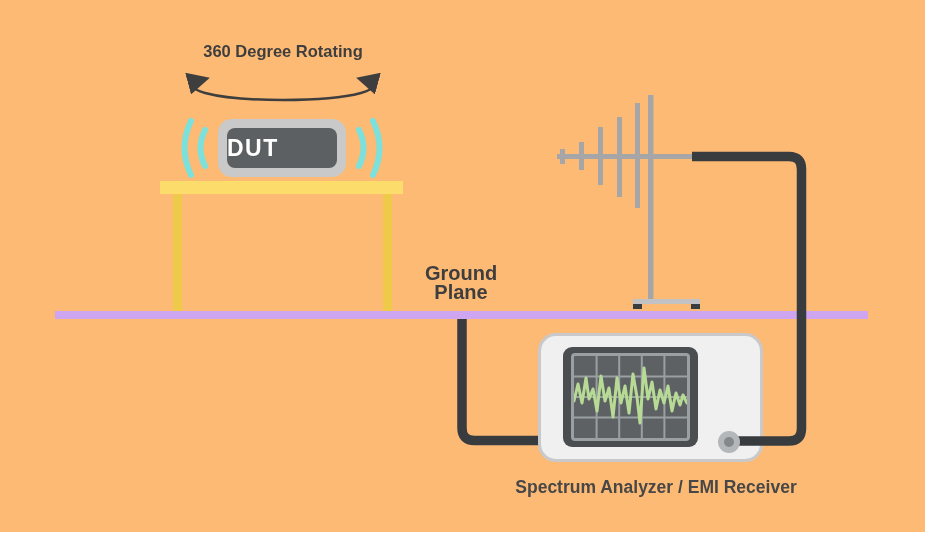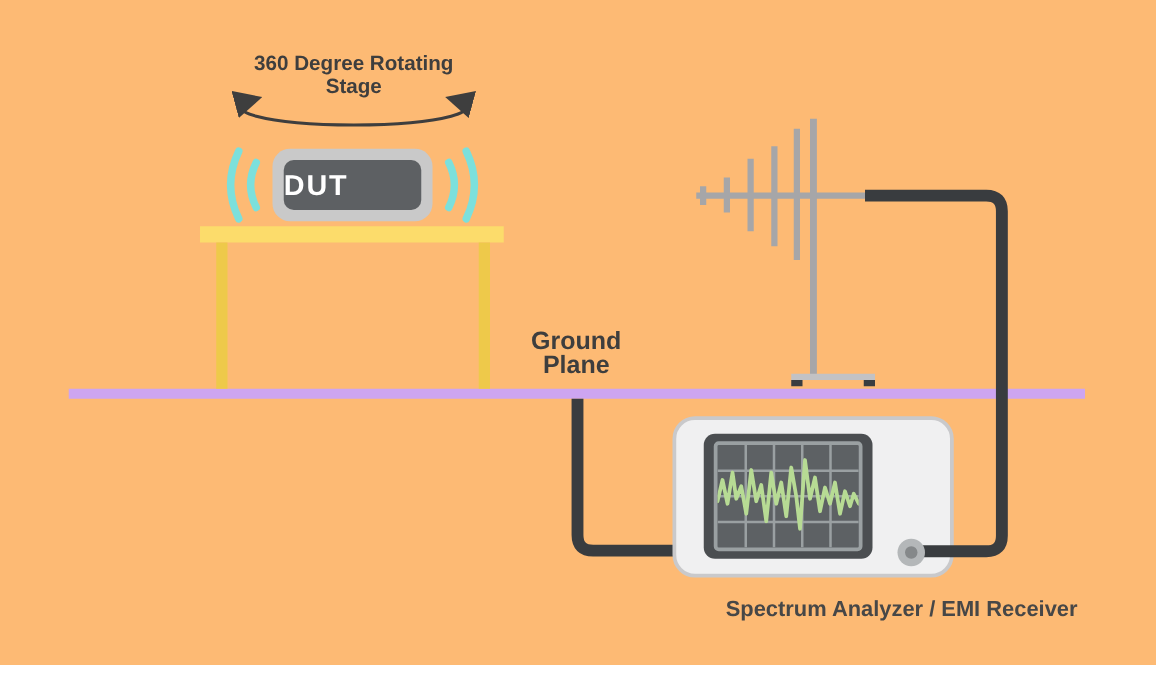--- a/index.html
+++ b/index.html
@@ -33,21 +33,21 @@
   .analyzer-body{left:538px;top:333px;width:225px;height:129px;background:#f0f0f1;
     border:3px solid #c9c9cb;border-radius:18px;box-sizing:border-box;}
   .screen-frame{left:563px;top:347px;width:135px;height:100px;background:#4b4e51;border-radius:9px;}
   .screen{left:571px;top:353px;width:119px;height:88px;background:#5d6164;
     border:3px solid #9aa0a2;border-radius:4px;box-sizing:border-box;}
   .screen svg{display:block;}
   .grid-line{stroke:#9aa0a2;stroke-width:2;}
   .waveform{fill:none;stroke:#b7db94;stroke-width:3;stroke-linejoin:round;stroke-linecap:round;}
   .knob-outer{left:718px;top:431px;width:22px;height:22px;border-radius:50%;background:#b4b7b9;}
   .knob-inner{left:724px;top:437px;width:10px;height:10px;border-radius:50%;background:#85888a;}
-  .analyzer-label{left:450px;top:477px;width:412px;font-size:17.5px;color:#474747;text-align:right;}
+  .analyzer-label{left:450px;top:477px;width:412px;font-size:17.5px;color:#474747;}
 
   
   .layer{position:absolute;left:0;top:0;width:925px;height:540px;pointer-events:none;}
   .arrow-arc{fill:none;stroke:#3e3e3e;stroke-width:2.5;}
   .arrowhead{fill:#3e3e3e;}
   .wave{fill:none;stroke:#7ce0dc;stroke-width:6;stroke-linecap:round;}
   .antenna-part{fill:#a6a6a8;}
   .antenna-base{fill:#c2c2c4;}
   .antenna-foot{fill:#3a3d40;}
   .cable{fill:none;stroke:#393c3f;stroke-width:9.5;}
@@ -58,21 +58,20 @@
 <div class="stage">
 
   <div class="abs ground-plane"></div>
 
   <div class="abs table-top"></div>
   <div class="abs table-leg leg-left"></div>
   <div class="abs table-leg leg-right"></div>
 
   <div class="abs label stage-label">
     <div>360 Degree Rotating</div>
-    <div>Stage</div>
   </div>
   <div class="abs label ground-label">
     <div>Ground</div>
     <div>Plane</div>
   </div>
 
   <div class="abs dut-frame"></div>
   <div class="abs dut-body">
     <span class="dut-text">DUT</span>
   </div>

